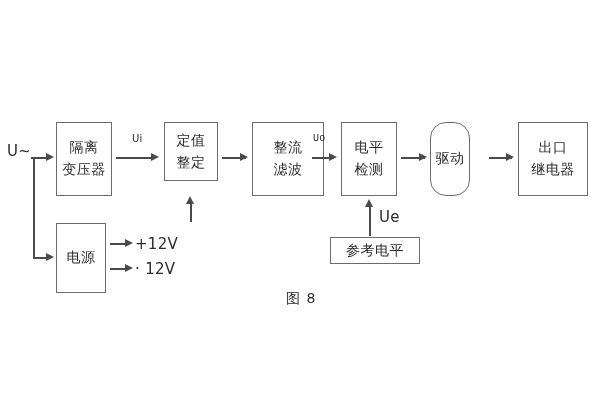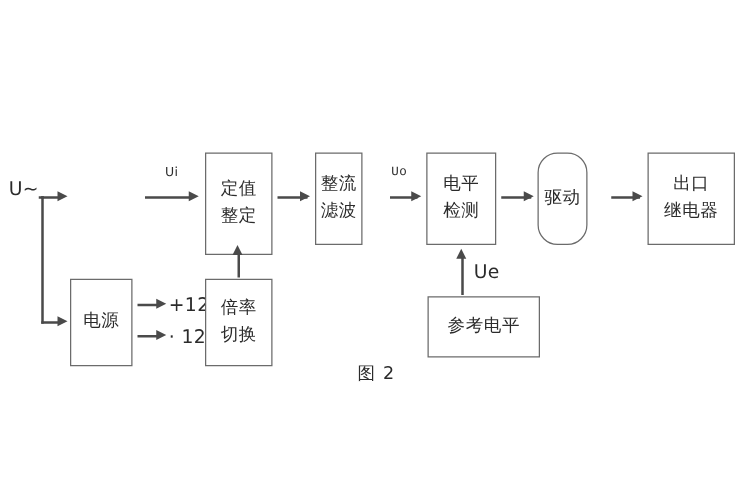--- a/index.html
+++ b/index.html
@@ -87,34 +87,38 @@
   <div class="conn h-line" style="left:31px; top:157px; width:4px;"></div>
 
   <div class="conn v-line" style="left:33px; top:157px; height:102px;"></div>
 
   <div class="conn h-line" style="left:33px; top:157px; width:16px;"></div>
   <div class="arrow-r" style="left:46px; top:153px;"></div>
 
   <div class="conn h-line" style="left:33px; top:257px; width:16px;"></div>
   <div class="arrow-r" style="left:46px; top:253px;"></div>
 
+  <div class="box" style="left:56px; top:122px; width:56px; height:74px;">
+    <span class="line1">隔离</span>
+    <span class="line2">变压器</span>
+  </div>
 
   <div class="lbl" style="left:132px; top:133px;">Ui</div>
   <div class="conn h-line" style="left:116px; top:157px; width:38px;"></div>
   <div class="arrow-r" style="left:151px; top:153px;"></div>
 
-  <div class="box" style="left:164px; top:122px; width:54px; height:82px;">
+  <div class="box" style="left:164px; top:122px; width:54px; height:59px;">
     <span class="line1">定值</span>
     <span class="line2">整定</span>
   </div>
 
   <div class="conn h-line" style="left:222px; top:157px; width:24px;"></div>
   <div class="arrow-r" style="left:240px; top:153px;"></div>
 
-  <div class="box" style="left:252px; top:122px; width:38px; height:74px;">
+  <div class="box" style="left:252px; top:122px; width:72px; height:74px;">
     <span class="line1">整流</span>
     <span class="line2">滤波</span>
   </div>
 
   <div class="lbl" style="left:313px; top:133px;font-family:Liberation Mono, monospace;">Uo</div>
   <div class="conn h-line" style="left:312px; top:157px; width:22px;"></div>
   <div class="arrow-r" style="left:329px; top:153px;"></div>
 
   <div class="box" style="left:341px; top:122px; width:56px; height:74px;">
     <span class="line1">电平</span>
@@ -141,31 +145,27 @@
   </div>
 
   <div class="conn h-line" style="left:110px; top:243px; width:18px;"></div>
   <div class="arrow-r" style="left:125px; top:239px;"></div>
   <div class="lbl small" style="left:135px; top:235px;">+12V</div>
 
   <div class="conn h-line" style="left:110px; top:268px; width:18px;"></div>
   <div class="arrow-r" style="left:125px; top:264px;"></div>
   <div class="lbl small" style="left:135px; top:260px;">· 12V</div>
 
-  <div class="box" style="left:164px; top:223px; width:54px; height:70px;">
-    <span class="line1">倍率</span>
-    <span class="line2">切换</span>
-  </div>
 
   <div class="conn v-line" style="left:190px; top:200px; height:22px;"></div>
   <div class="arrow-u" style="left:186px; top:196px;"></div>
 
-  <div class="box" style="left:330px; top:237px; width:90px; height:49px;margin-left:12px;">
+  <div class="box" style="left:330px; top:237px; width:90px; height:27px;">
     <span class="line1">参考电平</span>
   </div>
 
   <div class="conn v-line" style="left:369px; top:204px; height:32px;"></div>
   <div class="arrow-u" style="left:365px; top:199px;"></div>
   <div class="lbl small" style="left:379px; top:208px;">Ue</div>
 
-  <div class="caption" style="left:286px; top:290px;">图 2</div>
+  <div class="caption" style="left:286px; top:290px;">图 8</div>
 
 </div>
 
 </body></html>

